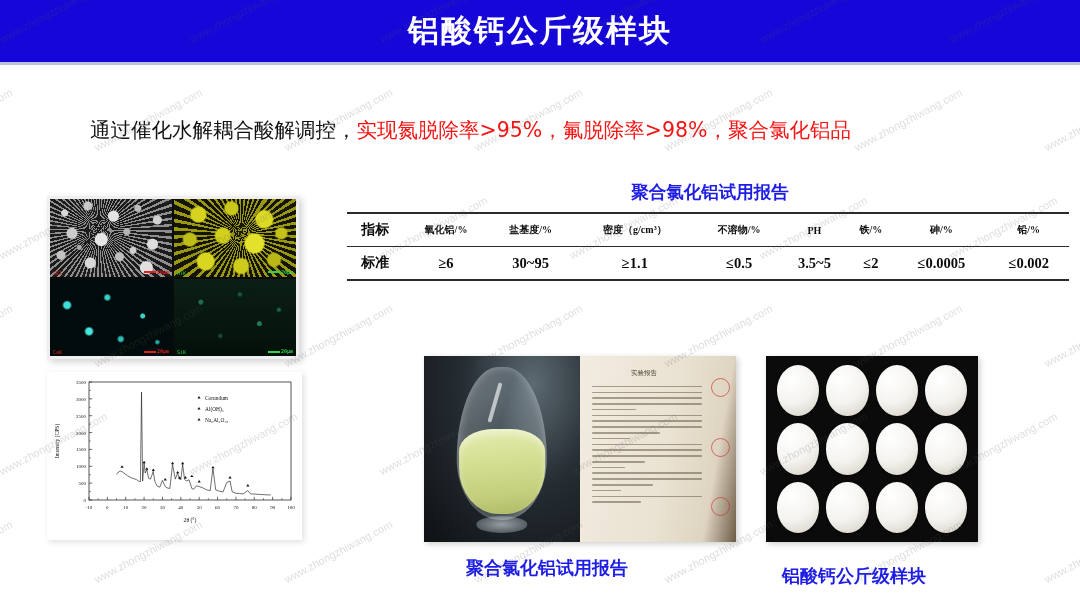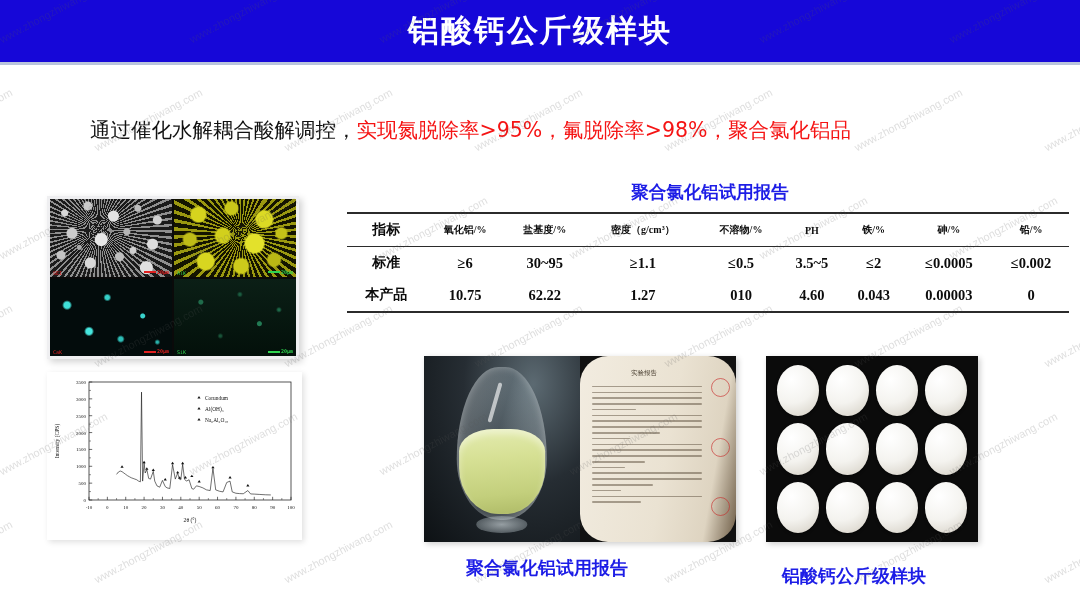--- a/index.html
+++ b/index.html
@@ -170,21 +170,20 @@
     width:33%;height:9%;border-radius:50%;
     background:radial-gradient(ellipse,rgba(230,240,244,.6),rgba(150,165,172,.25));
   }
   .beaker .hl{
     position:absolute;left:44%;top:14%;width:4px;height:22%;
     background:rgba(255,255,255,.62);transform:rotate(16deg);border-radius:2px;
   }
   .report{
     position:relative;flex:1 1 50%;overflow:hidden;
     background:linear-gradient(100deg,#f2ece0 0%,#eae2d2 55%,#ded4c1 82%,#6d5c46 100%);
-    border-radius:28px;
   }
   .report .rtitle{
     position:absolute;left:0;right:18%;top:7%;text-align:center;
     font-size:6.5px;color:#473c2e;font-family:"DejaVu Sans",sans-serif;
   }
   .report .lines{position:absolute;left:8%;right:22%;top:16%;bottom:6%;}
   .report .lines i{
     display:block;height:1.6px;margin-bottom:4.2px;
     background:rgba(92,78,60,.5);border-radius:1px;
   }
@@ -371,31 +370,20 @@
         <td class="rowhdr">标准</td>
         <td>≥6</td>
         <td>30~95</td>
         <td>≥1.1</td>
         <td>≤0.5</td>
         <td>3.5~5</td>
         <td>≤2</td>
         <td>≤0.0005</td>
         <td>≤0.002</td>
       </tr>
-      <tr>
-        <td class="rowhdr">本产品</td>
-        <td>10.75</td>
-        <td>62.22</td>
-        <td>1.27</td>
-        <td>010</td>
-        <td>4.60</td>
-        <td>0.043</td>
-        <td>0.00003</td>
-        <td>0</td>
-      </tr>
     </tbody>
   </table>
 
   <div class="photo-pacl">
     <div class="beaker">
       <div class="glass"></div>
       <div class="powder"></div>
       <div class="foot"></div>
       <div class="hl"></div>
     </div>

